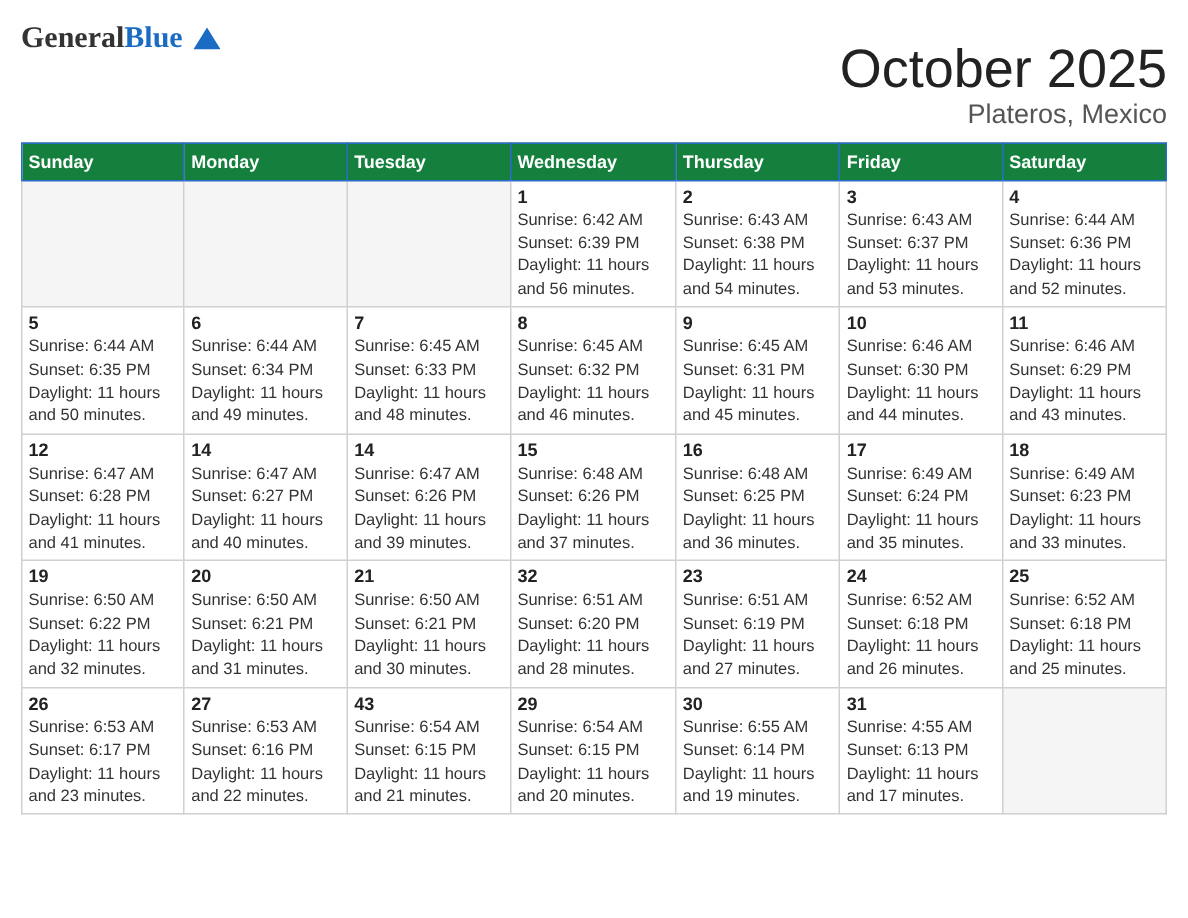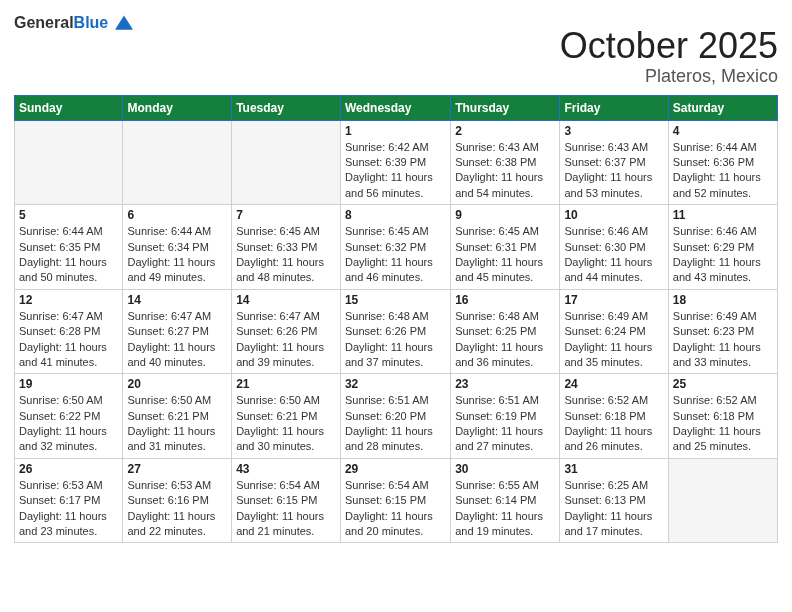--- a/index.html
+++ b/index.html
@@ -21,23 +21,24 @@
       justify-content: space-between;
       align-items: flex-start;
       margin-bottom: 8px;
     }
     .logo {
       display: flex;
       align-items: center;
       margin-top: 4px;
     }
     .logo-text {
-      font-size: 16px;
+      font-size: 20px;
       font-weight: bold;
       line-height: 1.1;
+      font-family: Liberation Serif, serif;
     }
     .logo-general { color: #333; }
     .logo-blue { color: #1a6bc4; }
     .logo-icon {
       width: 18px;
       height: 18px;
       margin-left: 2px;
       margin-top: -8px;
     }
     .title-block {
@@ -348,21 +349,21 @@
           </td>
           <td>
             <div class="day-number">30</div>
             <div class="day-info">Sunrise: 6:55 AM
 Sunset: 6:14 PM
 Daylight: 11 hours
 and 19 minutes.</div>
           </td>
           <td>
             <div class="day-number">31</div>
-            <div class="day-info">Sunrise: 6:25 AM
+            <div class="day-info">Sunrise: 4:55 AM
 Sunset: 6:13 PM
 Daylight: 11 hours
 and 17 minutes.</div>
           </td>
           <td class="empty"></td>
         </tr>
       </tbody>
   </table>
 </div>
 

